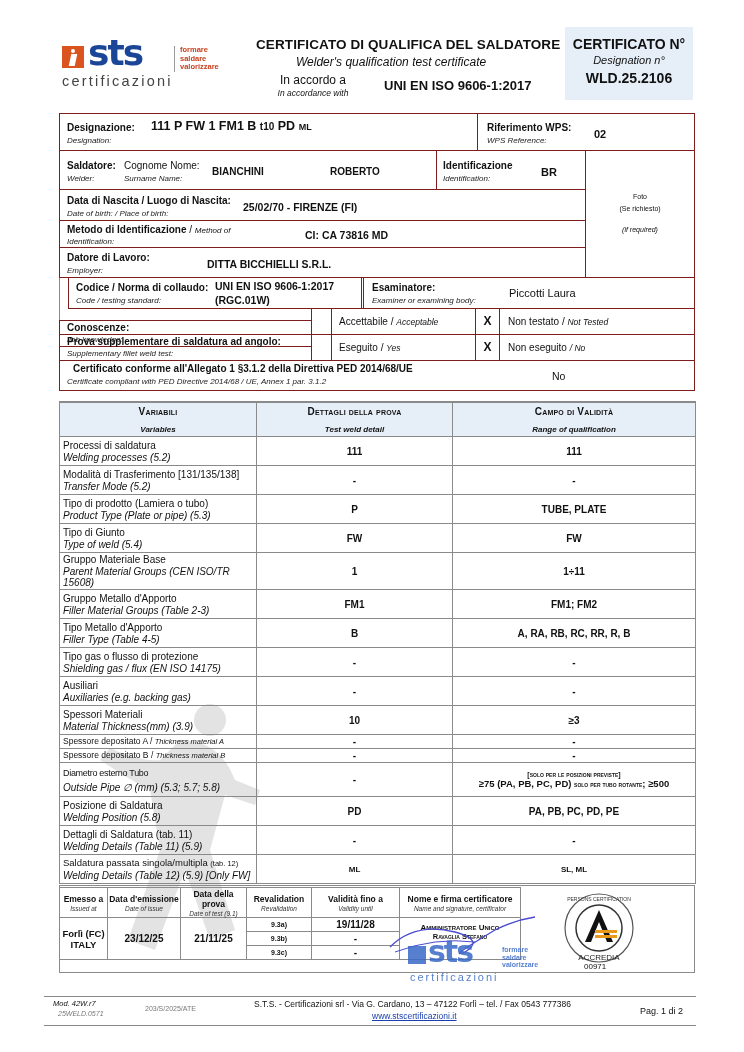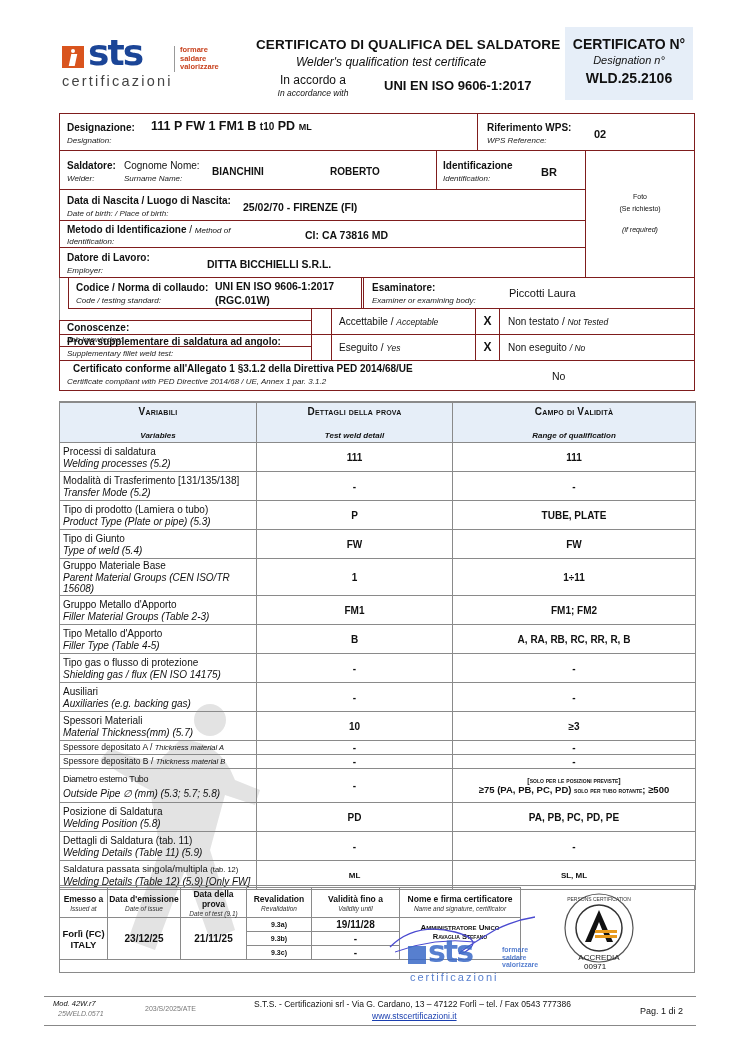--- a/index.html
+++ b/index.html
@@ -36,21 +36,21 @@
   .val { font-size: 11px; font-weight: bold; }
   .abs { position: absolute; white-space: nowrap; }
 
   .form-outer { position: absolute; left: 59px; top: 113px; width: 636px; height: 278px; border: 1px solid #8a8a8a; }
 
   
   table.vars { position: absolute; left: 59px; top: 401px; width: 636px; border-collapse: collapse; table-layout: fixed; }
   table.vars th, table.vars td { border: 1px solid #8a8a8a; vertical-align: middle; }
   table.vars th { background: #e6eef8; text-align: center; padding: 3px 0 2px; border-width: 2px 1px 1px 1px; }
   table.vars th .h { font-size: 10px; font-weight: bold; font-variant: small-caps; display: block; letter-spacing: 0.2px; }
-  table.vars th .hs { font-size: 8px; font-style: italic; display: block; margin-top: 14px; }
+  table.vars th .hs { font-size: 8px; font-style: italic; display: block; margin-top: 8px; }
   table.vars td.var { padding: 1px 3px; }
   table.vars td.var .v1 { font-size: 10px; display: block; line-height: 12px; }
   table.vars td.var .v2 { font-size: 10px; font-style: italic; display: block; line-height: 11px; }
   table.vars td.c { text-align: center; font-size: 10px; font-weight: bold; }
   table.vars td.small { font-size: 8px; }
   table.vars tr.thin td { height: 14px; }
   table.vars tr.thin td.var { font-size: 8.5px; line-height: 11px; }
   .range-note { font-size: 7px; font-weight: bold; display: block; font-variant: small-caps; }
   .range-main { font-size: 9.5px; font-weight: bold; display: block; }
   .range-main .smc { font-size: 7px; font-variant: small-caps; }
@@ -310,21 +310,21 @@
       <td class="var">
           <span class="v1">Ausiliari</span>
           <span class="v2">Auxiliaries (e.g. backing gas)</span>
         </td>
       <td class="c">-</td>
       <td class="c">-</td>
     </tr>
     <tr style="height:29px;">
       <td class="var">
           <span class="v1">Spessori Materiali</span>
-          <span class="v2">Material Thickness(mm) (5.7)</span>
+          <span class="v2">Material Thickness(mm) (3.9)</span>
         </td>
       <td class="c">10</td>
       <td class="c">≥3</td>
     </tr>
     <tr class="thin">
       <td class="var"><span>Spessore depositato A / </span><i style="font-size:7.5px;">Thickness material A</i></td>
       <td class="c">-</td>
       <td class="c">-</td>
     </tr>
     <tr class="thin">

